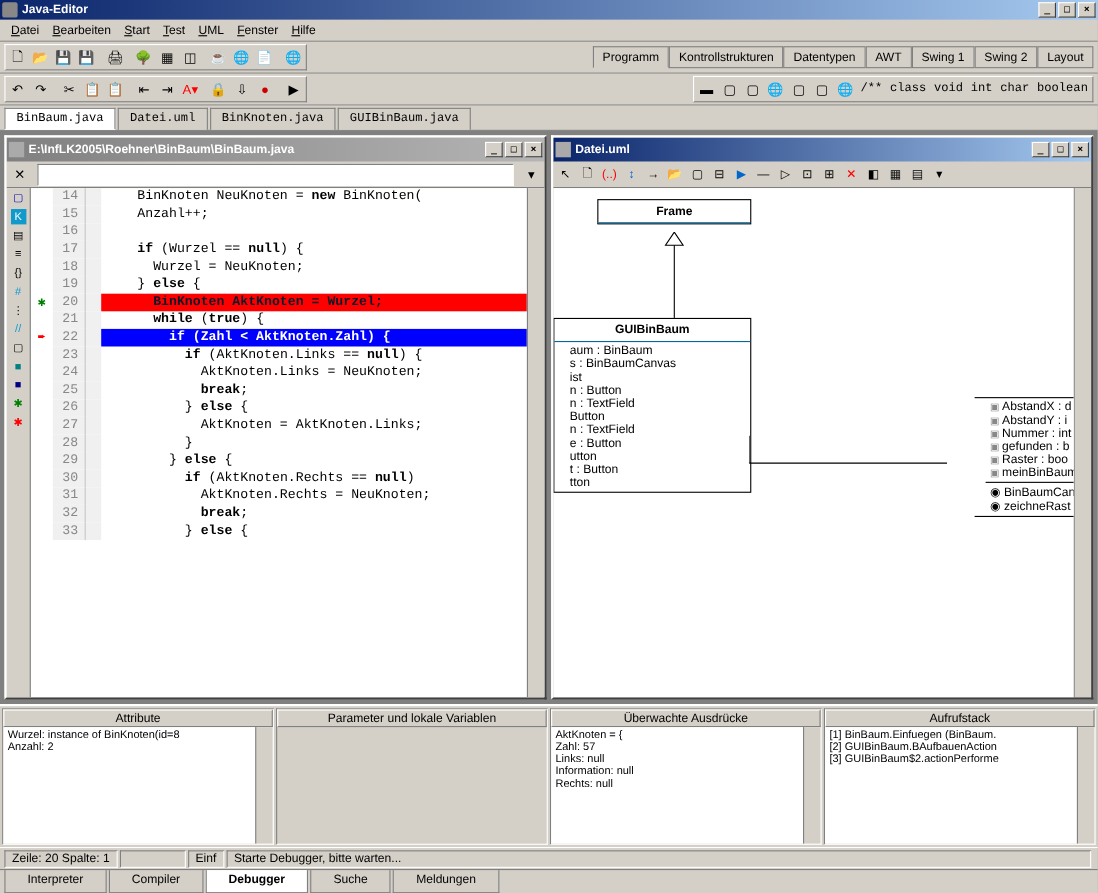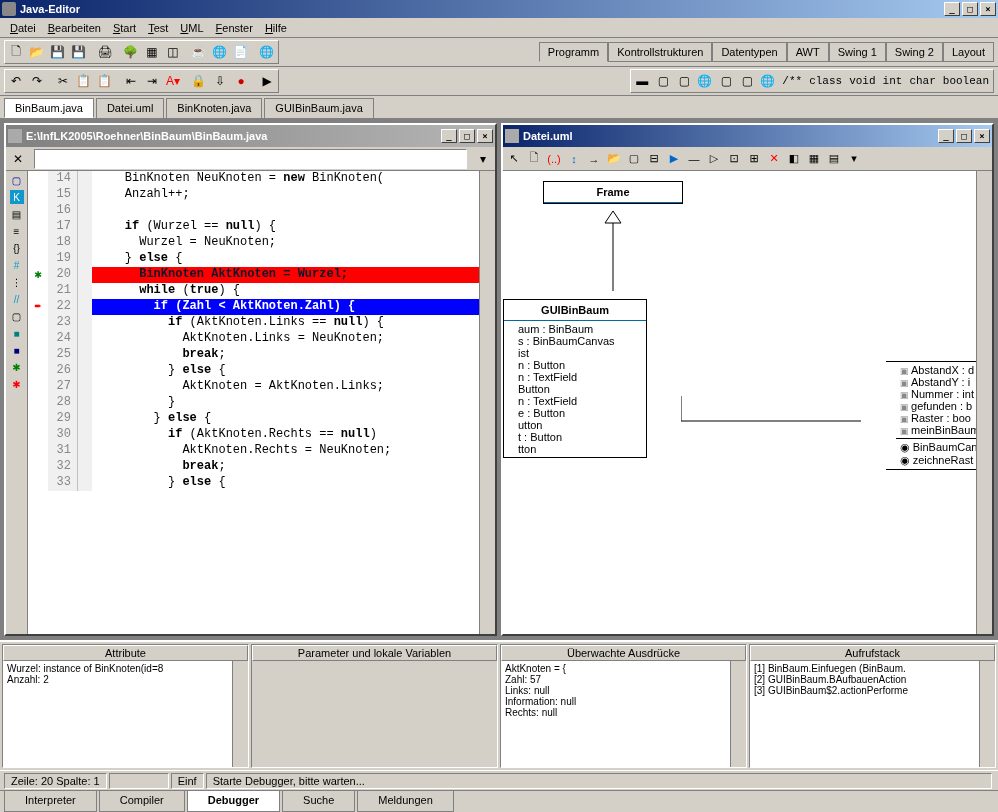--- a/index.html
+++ b/index.html
@@ -67,20 +67,21 @@
   border: 1px solid transparent;
   display: flex; align-items: center; justify-content: center;
   font-size: 12px;
 }
 .sep { width: 4px; }
 .tabstrip {
   display: flex;
   background: #d4d0c8;
   padding: 2px 4px 0;
   border-bottom: 1px solid #808080;
+  font-family: Liberation Mono, monospace;
 }
 .tab {
   padding: 3px 10px;
   background: #d4d0c8;
   border: 1px solid #808080;
   border-bottom: none;
   margin-right: 2px;
   font-size: 11px;
 }
 .tab.active { background: #fff; border-bottom: 1px solid white; position: relative; z-index: 1; }
@@ -419,21 +420,21 @@
     </div>
     <div style="flex:1;display:flex;overflow:hidden">
       <div class="uml-area">
         <div class="uml-box" style="left:40px;top:10px;width:140px">
           <div class="uml-title">Frame</div>
         </div>
         <svg style="position:absolute;left:100px;top:40px;width:20px;height:80px">
           <polygon points="10,0 2,12 18,12" fill="white" stroke="black"></polygon>
           <line x1="10" y1="12" x2="10" y2="80" stroke="black"></line>
         </svg>
-        <div class="uml-box" style="left:0px;top:128px;width:144px">
+        <div class="uml-box" style="left:0px;top:118px;width:180px">
           <div class="uml-title">GUIBinBaum</div>
           <div class="uml-body" id="uml-members">
               <div>aum : BinBaum</div>
               <div>s : BinBaumCanvas</div>
               <div>ist</div>
               <div>n : Button</div>
               <div>n : TextField</div>
               <div>Button</div>
               <div>n : TextField</div>
               <div>e : Button</div>

